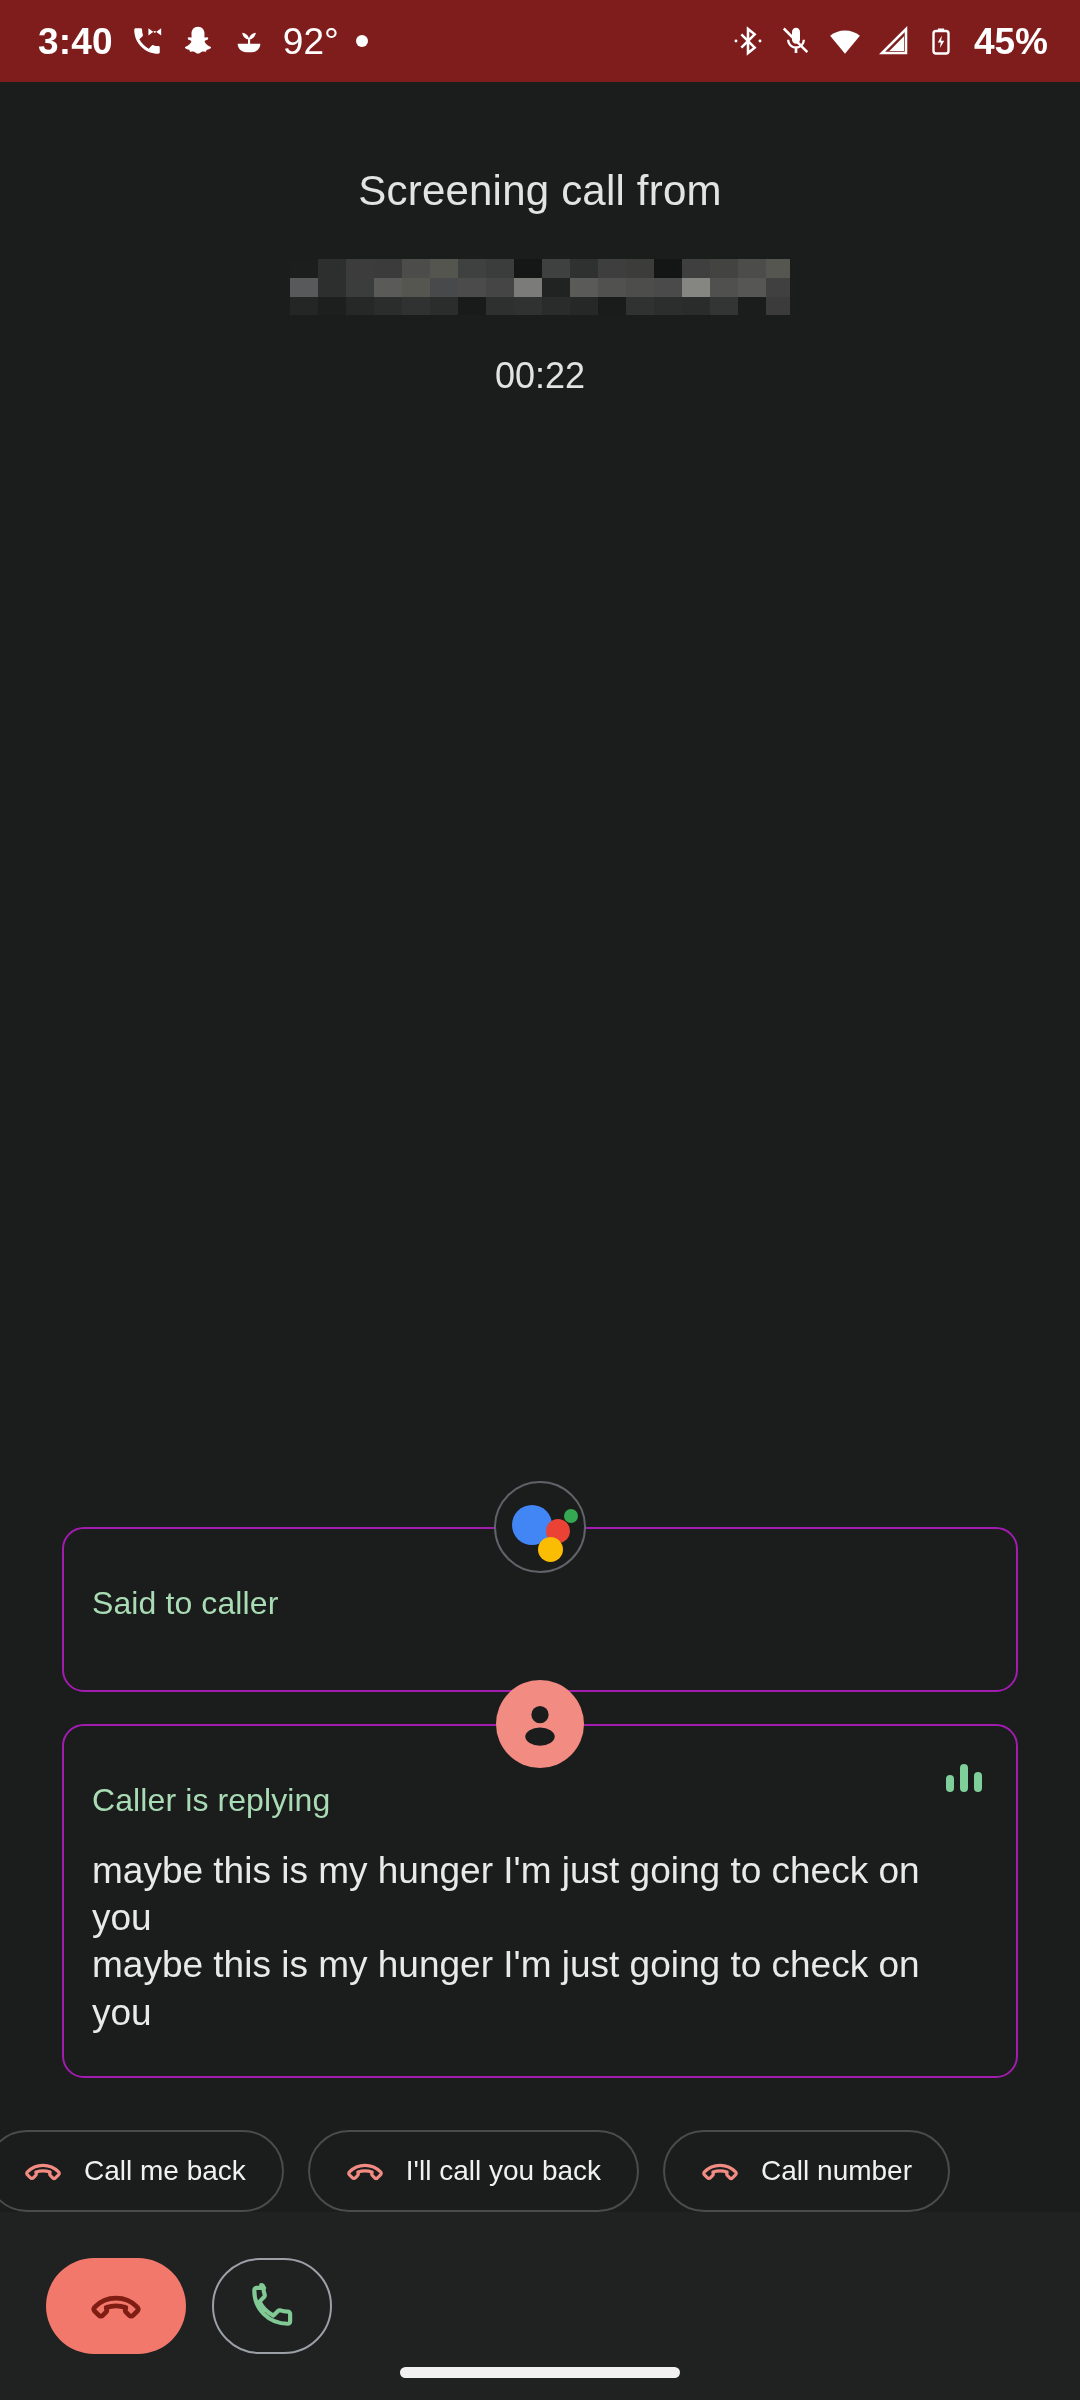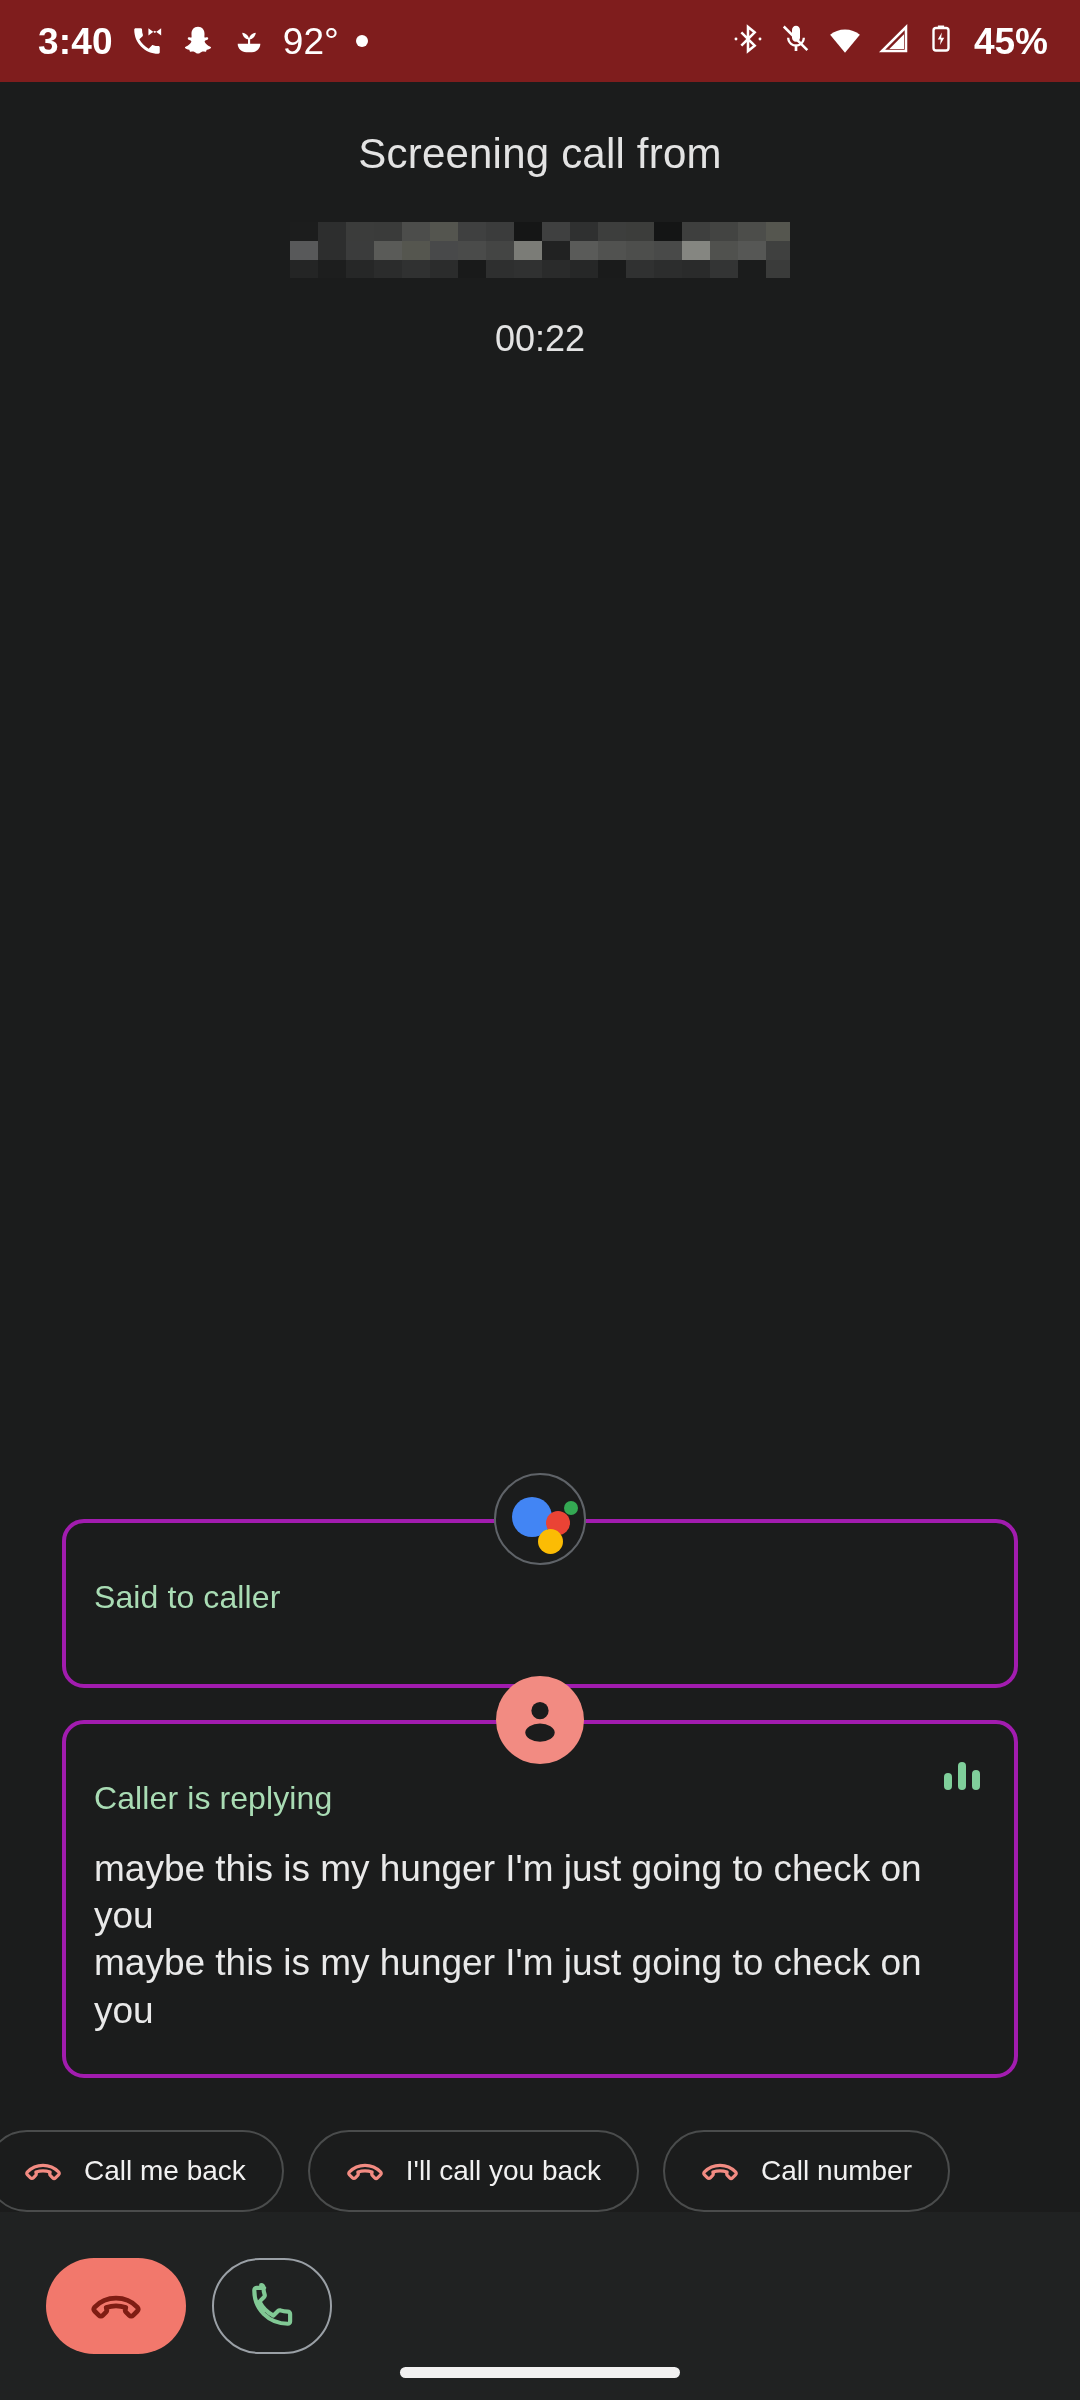--- a/index.html
+++ b/index.html
@@ -18,32 +18,33 @@
 
   
   .statusbar{
     height:82px; flex:0 0 82px;
     background:#7f1d1d;
     display:flex; align-items:center;
     padding:0 32px 0 38px;
     color:#fff;
   }
   .sb-left{ display:flex; align-items:center; gap:17px; }
-  .sb-right{ display:flex; align-items:flex-start; gap:16px; margin-left:auto; }
+  .sb-right{ display:flex; align-items:center; gap:16px; margin-left:auto; }
   .sb-clock{ font-size:37px; font-weight:700; letter-spacing:.2px; line-height:1; }
   .sb-temp{ font-size:37px; font-weight:500; line-height:1; }
   .sb-batt-pct{ font-size:37px; font-weight:700; line-height:1; margin-left:2px; }
   .sb-dot{ width:12px; height:12px; border-radius:50%; background:#fff; display:inline-block; }
   .ico{ display:inline-block; line-height:0; }
 
   
   .header{
     flex:0 0 auto;
     padding-top:48px;
     text-align:center;
+    margin-top:37px;
   }
   .screening-title{
     font-size:42px; color:#e3e3e3; font-weight:400; letter-spacing:.2px;
   }
   .redacted-wrap{
     margin:44px auto 0;
     width:500px; height:56px;
     display:block;
   }
   .timer{
@@ -79,21 +80,21 @@
 
   .caller-badge{
     width:88px; height:88px; border-radius:50%;
     background:#f28b82;
     display:flex; align-items:center; justify-content:center;
     transform:translateY(-44px);
   }
 
   .card{
     position:relative;
-    border:4px solid #a21caf;
+    border:2px solid #a21caf;
     border-radius:22px;
     padding:56px 28px 40px;
   }
   .card.with-meter{ padding-top:56px; }
 
   .card-label{
     font-size:32px; color:#a9dcb4; font-weight:400;
     margin-bottom:28px; letter-spacing:.1px;
   }
   .card-text{

